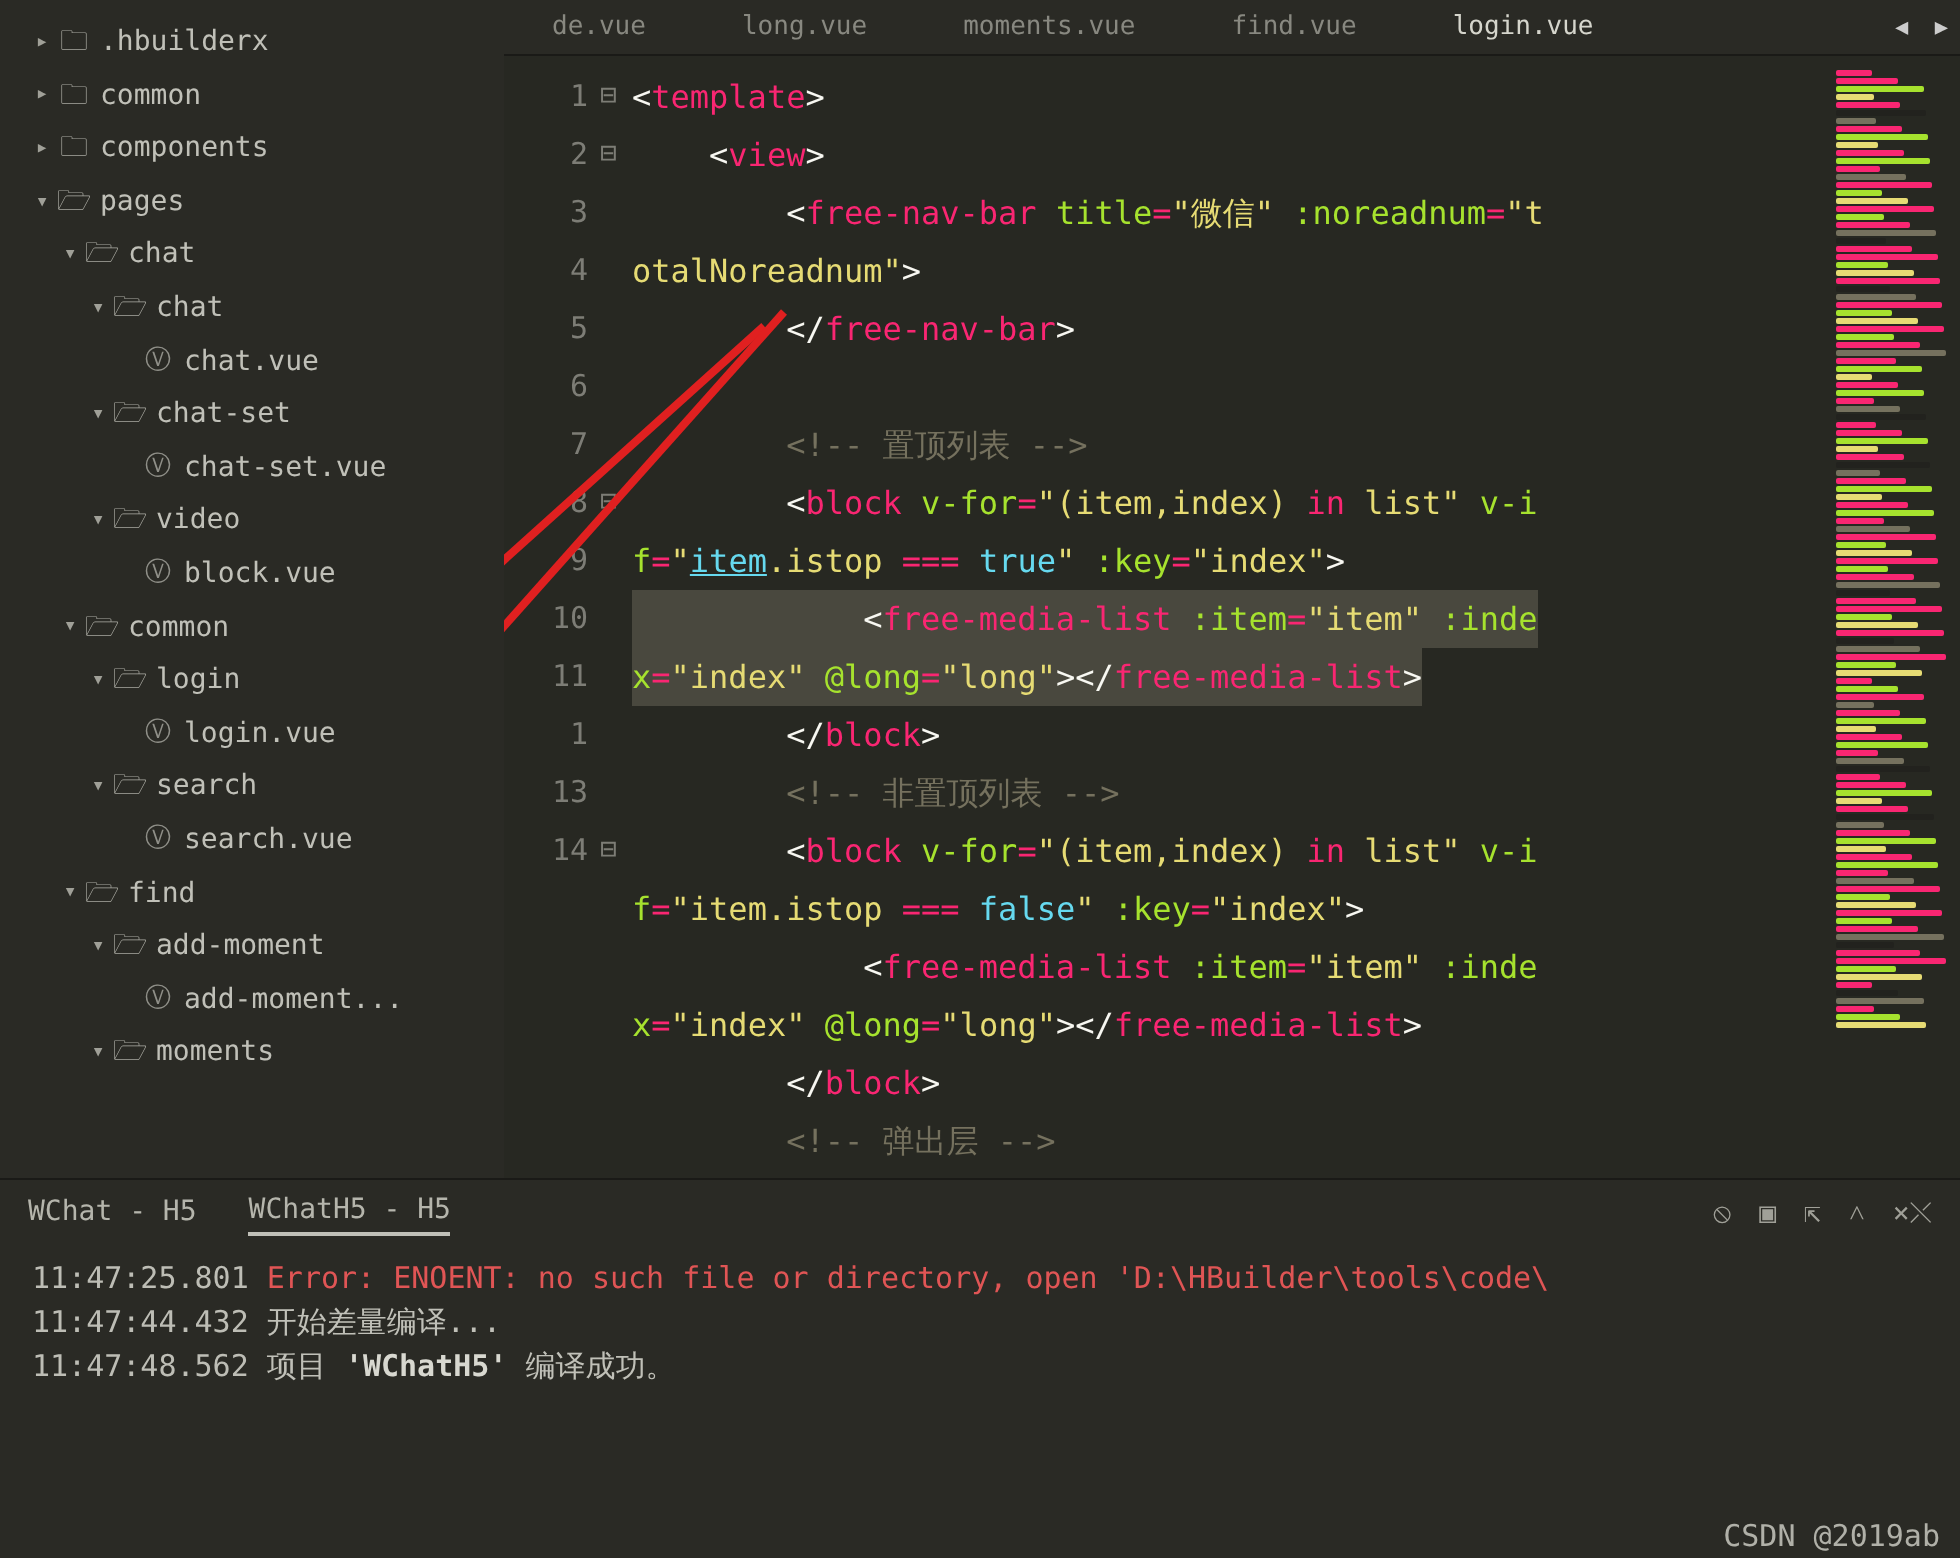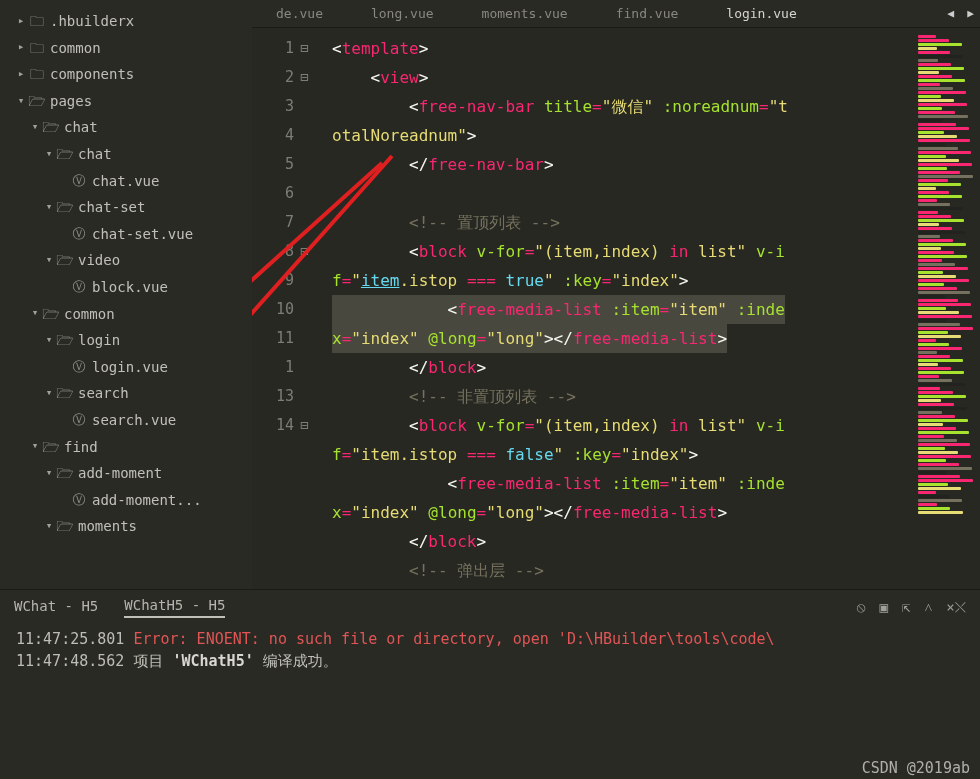--- a/index.html
+++ b/index.html
@@ -17,21 +17,21 @@
 .tabbar { display:flex; align-items:center; height:28px; background:#2a2a25; border-bottom:1px solid #1a1a17; font-size:13px; }
 .tab { padding:0 24px; height:100%; display:flex; align-items:center; color:#888880; }
 .tab.active { color:#d5d5cc; }
 .tabnav { margin-left:auto; display:flex; align-items:center; padding:0 6px; color:#ccc; font-size:11px; }
 .code-area { flex:1; display:flex; min-height:0; position:relative; }
 .gutter { width:48px; padding-top:6px; text-align:right; color:#7d7d76; font-size:15px; line-height:29px; }
 .gutter .ln { padding-right:6px; }
 .gut-ext { width:16px; padding-top:6px; color:#7d7d76; font-size:14px; line-height:29px; }
 .gut-ext div { height:29px; }
 .code { flex:1; padding-top:6px; font-size:16px; line-height:29px; white-space:pre; overflow:hidden; position:relative; }
-.code .row { height:29px;margin-left:16px; }
+.code .row { height:29px; }
 .sel { background:#49483e; }
 .code .sel { display:inline-block; }
 .pn { color:#f8f8f2; }
 .tg { color:#f92672; }
 .at { color:#a6e22e; }
 .op { color:#f92672; }
 .st { color:#e6db74; }
 .kw { color:#f92672; }
 .bl { color:#66d9ef; }
 .cm { color:#75715e; }
@@ -409,17 +409,18 @@
    <div class="bottom-tools">
     <span>⦸</span>
     <span>▣</span>
     <span>⇱</span>
     <span>˄</span>
     <span>×⤬</span>
    </div>
   </div>
   <div class="console">
    <div><span class="ts">11:47:25.801</span> <span class="err">Error: ENOENT: no such file or directory, open 'D:\HBuilder\tools\code\</span></div>
+   <div><span class="ts">11:47:44.432</span> <span>开始差量编译...</span></div>
    <div><span class="ts">11:47:48.562</span> <span>项目 </span><span class="bold">'WChatH5'</span><span> 编译成功。</span></div>
   </div>
  </div>
 </div>
 <div class="watermark">CSDN @2019ab</div>
 
 </body></html>

